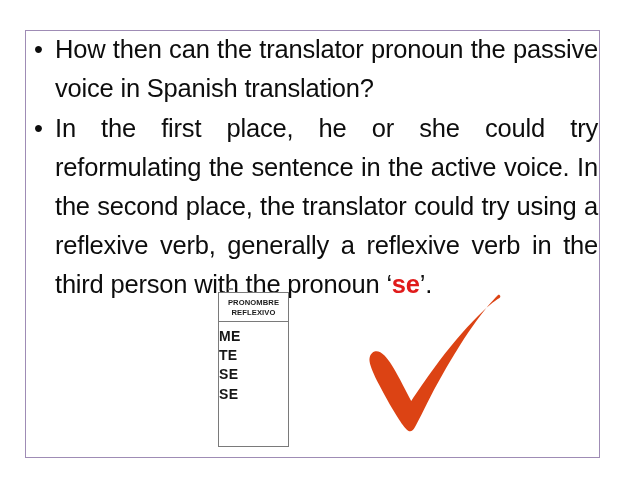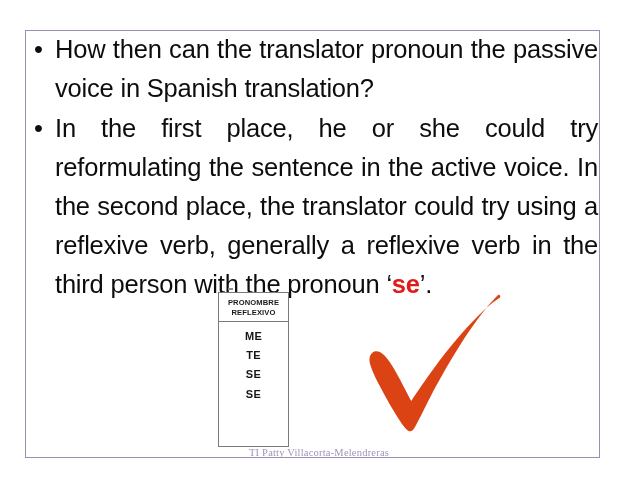--- a/index.html
+++ b/index.html
@@ -102,23 +102,22 @@
     font-size: 7.6px;
     line-height: 9.5px;
     letter-spacing: 0.1px;
     color: #1a1a1a;
   }
   #pronombre-table .tbl-header div { display: block; }
   #pronombre-table .tbl-body {
     padding-top: 5px;
   }
   #pronombre-table .tbl-cell {
-    text-align: center;
     font-weight: bold;
-    font-size: 11px;
+    font-size: 14px;
     line-height: 19.2px;
     color: #161616;
     letter-spacing: 0.3px;
   }
   
   #pronombre-tick {
     position: absolute;
     left: 228px;
     top: 288px;
     width: 5px;
@@ -202,15 +201,14 @@
                C34.8 137.4 37.5 140.8 39.8 142.4
                C42.5 144.3 44.5 143.3 47.0 139.0
                C49.5 134.7 53.5 126.5 59.0 115.5
                C68.0 97.5 79.5 77.0 91.5 58.0
                C103.5 39.0 114.5 24.0 123.0 14.5
                C126.5 10.6 128.8 8.2 129.8 7.2
                C131.5 5.5 133.5 8.8 131.5 10.0 Z" fill="#dc4314"></path>
     </svg>
   </div>
 
-  <div id="footer-text">TI Patty Villacorta-Melendreras</div>
 
 </div>
 
 </body></html>

